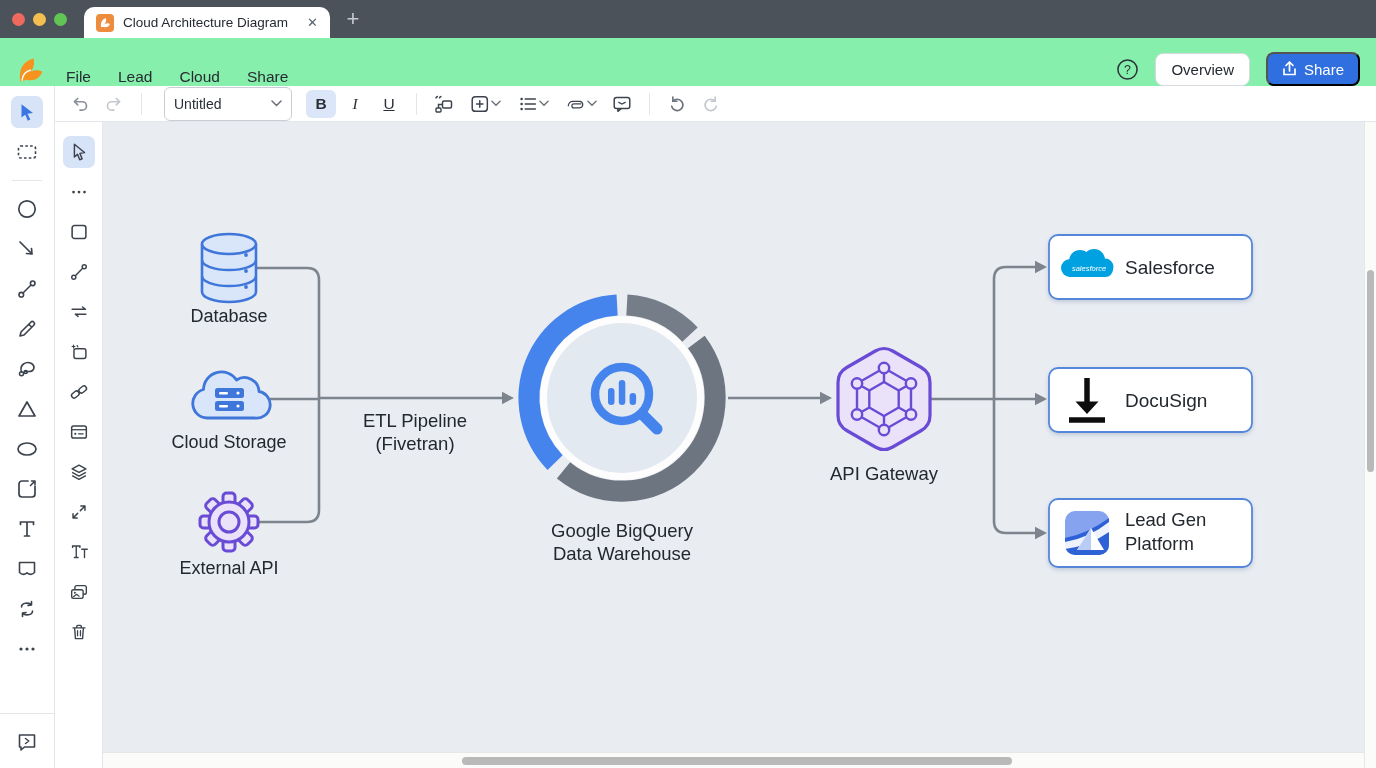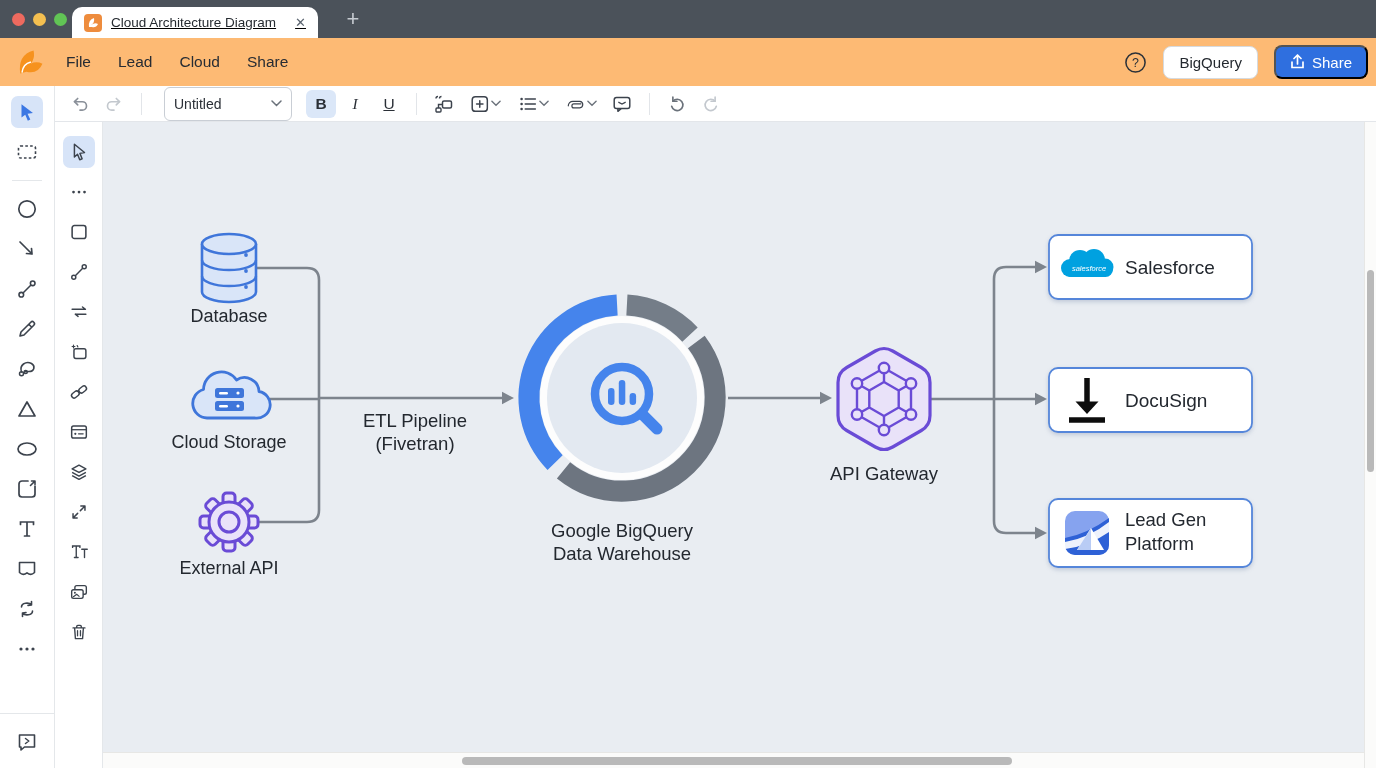--- a/index.html
+++ b/index.html
@@ -4,31 +4,31 @@
 <style>
   * { margin:0; padding:0; box-sizing:border-box; }
   html,body { width:1376px; height:768px; overflow:hidden;
     font-family:"Liberation Sans", sans-serif; background:#fff; }
 
   
   .tabbar { height:38px; background:#4b525a; display:flex; align-items:center; position:relative; }
   .tlights { display:flex; gap:8px; padding:0 14px 0 12px; }
   .tlight { width:13px; height:13px; border-radius:50%; }
   .tl-red{ background:#ee6a5f; } .tl-yellow{ background:#f4bf50; } .tl-green{ background:#61c455; }
-  .tab { position:absolute; left:72px; top:7px; width:246px; height:31px; background:#fff;
-    border-radius:10px 10px 0 0; display:flex; align-items:center; padding:0 10px 0 12px; gap:9px;text-decoration:underline; }
+  .tab { position:absolute; left:84px; top:7px; width:246px; height:31px; background:#fff;
+    border-radius:10px 10px 0 0; display:flex; align-items:center; padding:0 10px 0 12px; gap:9px; }
   .favicon { width:18px; height:18px; border-radius:4px; background:#ee8c3d; flex:0 0 auto;
     display:flex; align-items:center; justify-content:center; }
   .tab-title { font-size:13.5px; color:#262b31; flex:1; white-space:nowrap; overflow:hidden; }
   .tab-close { font-size:13px; color:#5a646f; padding:0 2px; cursor:default; }
   .newtab { position:absolute; left:338px; top:4px; color:#c6cbd1; font-size:22px; font-weight:300;
     width:30px; height:30px; display:flex; align-items:center; justify-content:center; }
 
   
-  .header { height:48px; background:#fdba74; display:flex; align-items:center; padding:0 8px 0 14px; }
+  .header { height:48px; background:#86efac; display:flex; align-items:flex-end; padding:0 16px 0 14px; }
   .logo { width:32px; height:32px; margin-right:20px; }
   .menu { display:flex; gap:27px; }
   .menu-item { font-size:15.5px; color:#272c33; cursor:default; }
   .header-right { margin-left:auto; display:flex; align-items:center; gap:16px; }
   .help { width:23px; height:23px; }
   .btn-overview { height:33px; padding:0 15px; border:1px solid #d6dade; border-radius:8px;
     background:#fff; font-size:15px; color:#24292f; display:flex; align-items:center; }
   .btn-share { height:34px; padding:0 14px; border-radius:8px; background:#2f6fdf; color:#fff;
     font-size:15px; display:flex; align-items:center; gap:7px; }
 
@@ -104,21 +104,21 @@
     <span class="menu-item">File</span>
     <span class="menu-item">Lead</span>
     <span class="menu-item">Cloud</span>
     <span class="menu-item">Share</span>
   </div>
   <div class="header-right">
     <svg class="help" viewBox="0 0 24 24">
       <circle cx="12" cy="12" r="10" fill="none" stroke="#2b3138" stroke-width="1.6"></circle>
       <text x="12" y="16.5" text-anchor="middle" font-size="13" fill="#2b3138">?</text>
     </svg>
-    <button class="btn-overview">BigQuery</button>
+    <button class="btn-overview">Overview</button>
     <button class="btn-share">
       <svg width="15" height="16" viewBox="0 0 15 16">
         <path d="M7.5 10 V1.5 M4 4.5 L7.5 1 L11 4.5" stroke="#fff" stroke-width="1.7" fill="none" stroke-linecap="round" stroke-linejoin="round"></path>
         <path d="M2 8 V13.5 H13 V8" stroke="#fff" stroke-width="1.7" fill="none" stroke-linecap="round"></path>
       </svg>
       <span>Share</span>
     </button>
   </div>
 </div>
 

